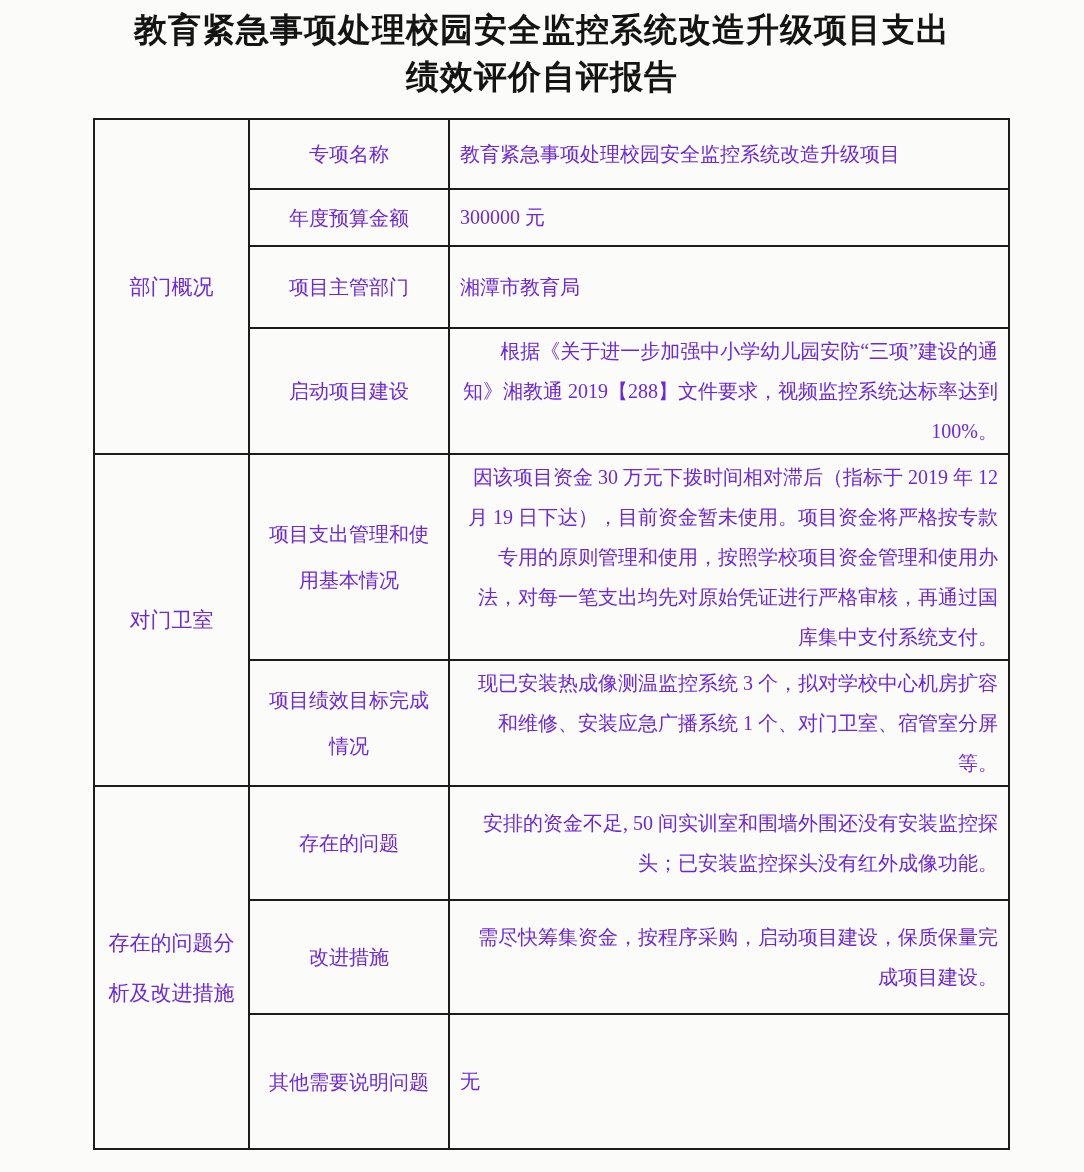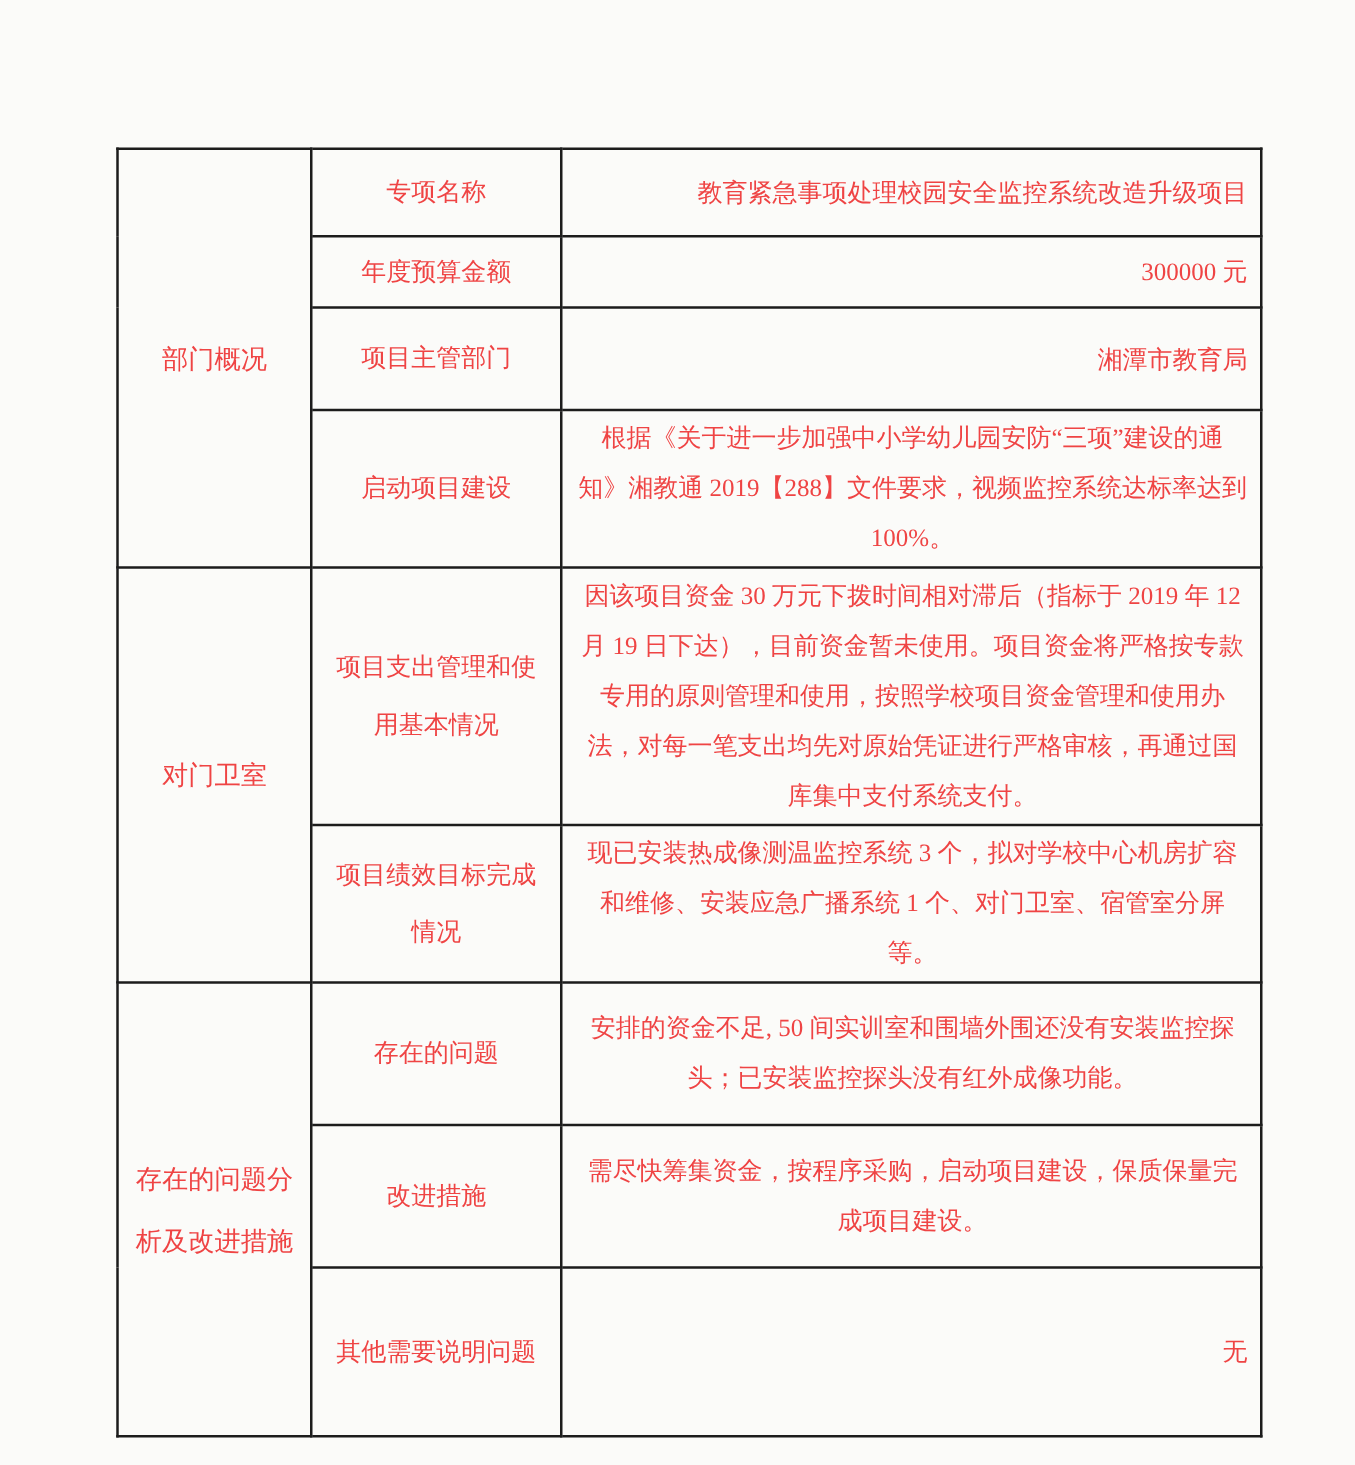--- a/index.html
+++ b/index.html
@@ -40,21 +40,21 @@
     width: 915px;
     border-collapse: collapse;
     table-layout: fixed;
   }
   .report-table col.c-cat { width: 155px; }
   .report-table col.c-lbl { width: 200px; }
   .report-table col.c-val { width: 560px; }
   .report-table td {
     border: 2px solid #1c1c1c;
     font-size: 20px;
-    color: #ef4444;
+    color: #6d28d9;
     overflow: hidden;
   }
   tr.r1 { height: 70px; }
   tr.r2 { height: 57px; }
   tr.r3 { height: 82px; }
   tr.r4 { height: 121px; }
   tr.r5 { height: 205px; }
   tr.r6 { height: 104px; }
   tr.r7 { height: 114px; }
   tr.r8 { height: 114px; }
@@ -66,36 +66,40 @@
     line-height: 50px;
     padding: 0 8px;
   }
   td.lbl {
     text-align: center;
     vertical-align: middle;
     line-height: 46px;
     padding: 0 12px;
   }
   td.val-c {
-    text-align: right;
+    text-align: left;
     vertical-align: middle;
     padding: 0 10px;
   }
   td.val-l {
-    text-align: center;
+    text-align: right;
     vertical-align: middle;
     line-height: 40px;
     padding: 2px 10px 2px 12px;
   }
 </style>
 </head>
 <body>
 
 <div class="page">
 
+  <div class="doc-title">
+    <span class="t-line">教育紧急事项处理校园安全监控系统改造升级项目支出</span>
+    <span class="t-line">绩效评价自评报告</span>
+  </div>
 
   <table class="report-table">
     <colgroup>
       <col class="c-cat">
       <col class="c-lbl">
       <col class="c-val">
     </colgroup>
     <tbody>
       <tr class="r1">
         <td class="cat" rowspan="4">部门概况</td>

